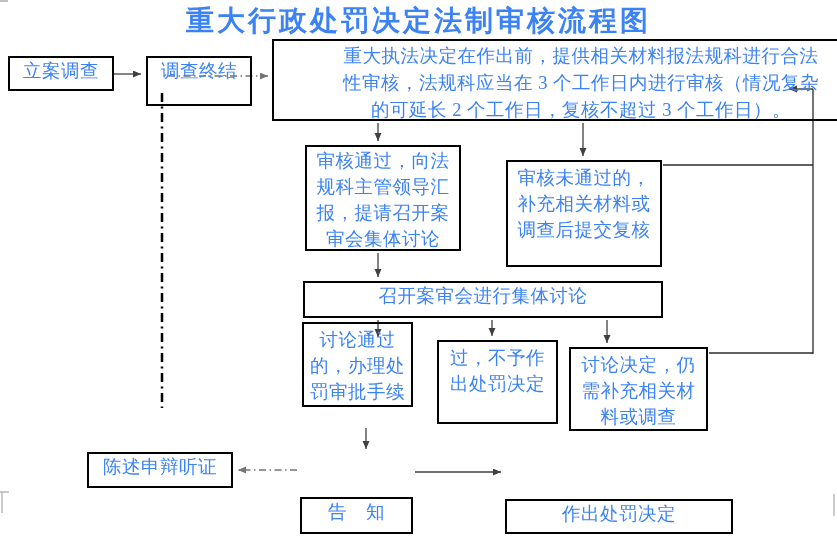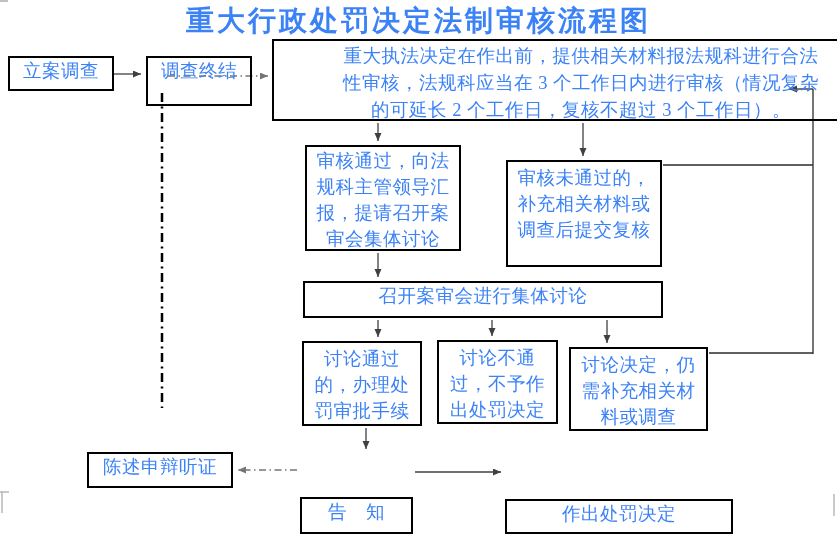--- a/index.html
+++ b/index.html
@@ -122,28 +122,27 @@
   <div class="box pad-top" style="left:506px; top:160px; width:156px; height:107px;">
     <span class="ln">审核未通过的，</span>
     <span class="ln">补充相关材料或</span>
     <span class="ln">调查后提交复核</span>
   </div>
 
   <div class="box single" style="left:303px; top:281px; width:360px; height:37px;">
     <span>召开案审会进行集体讨论</span>
   </div>
 
-  <div class="box pad-top" style="left:302px; top:341px; width:120px; height:85px;">
+  <div class="box pad-top" style="left:302px; top:322px; width:111px; height:85px;">
     <span class="ln">讨论通过</span>
     <span class="ln">的，办理处</span>
     <span class="ln">罚审批手续</span>
   </div>
 
   <div class="box pad-top" style="left:437px; top:340px; width:121px; height:84px;">
-    <span class="ln">讨论不通</span>
     <span class="ln">过，不予作</span>
     <span class="ln">出处罚决定</span>
   </div>
 
   <div class="box pad-top" style="left:569px; top:347px; width:139px; height:84px;">
     <span class="ln">讨论决定，仍</span>
     <span class="ln">需补充相关材</span>
     <span class="ln">料或调查</span>
   </div>
 

